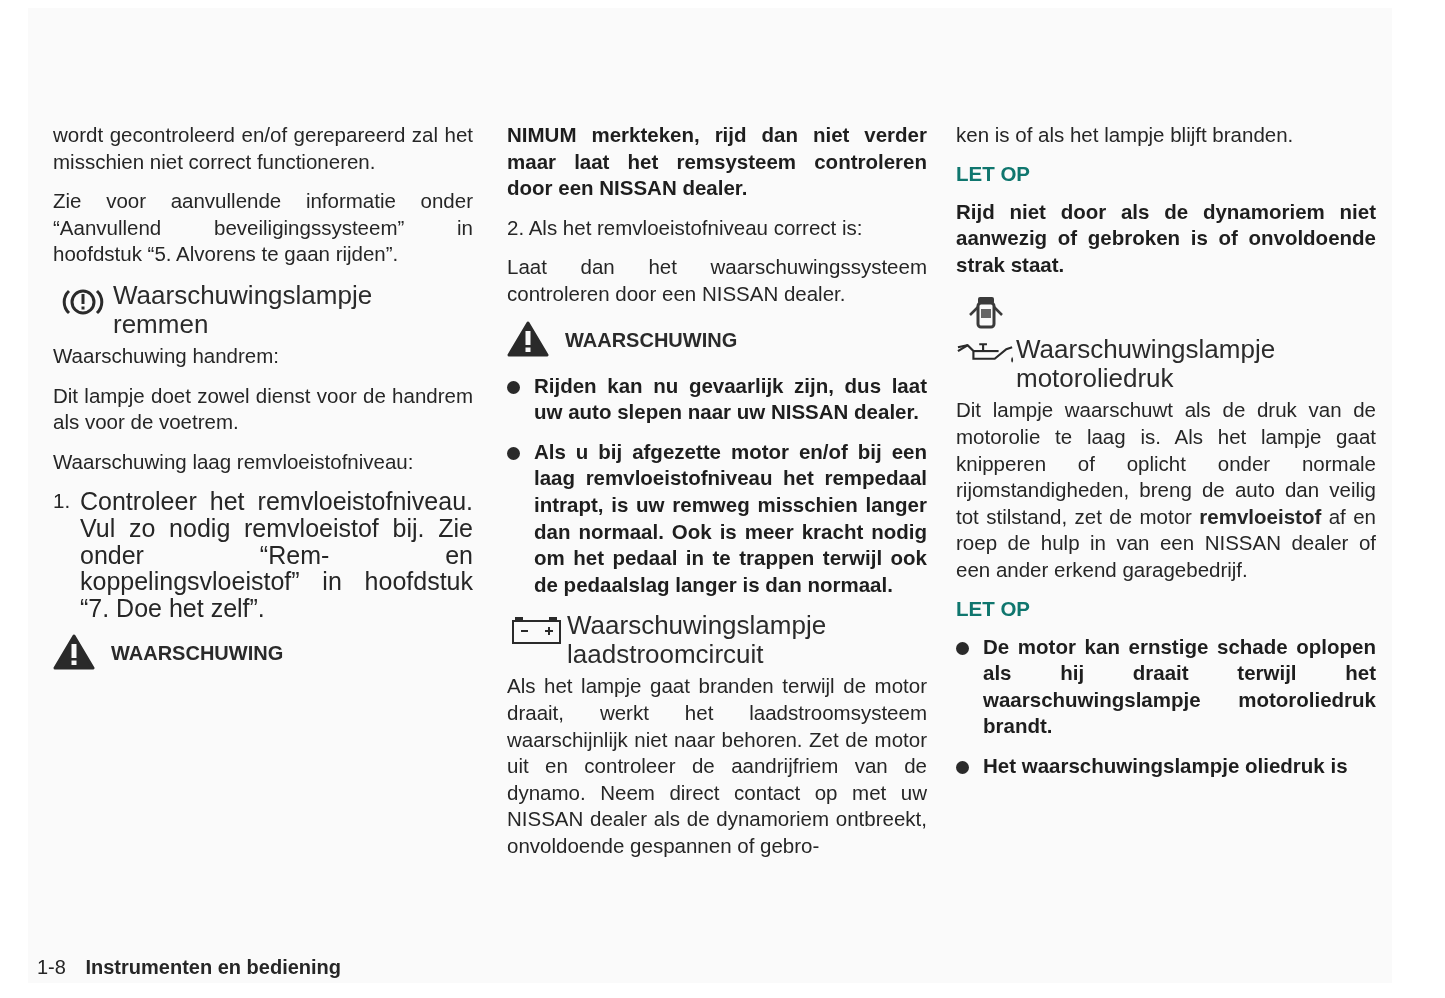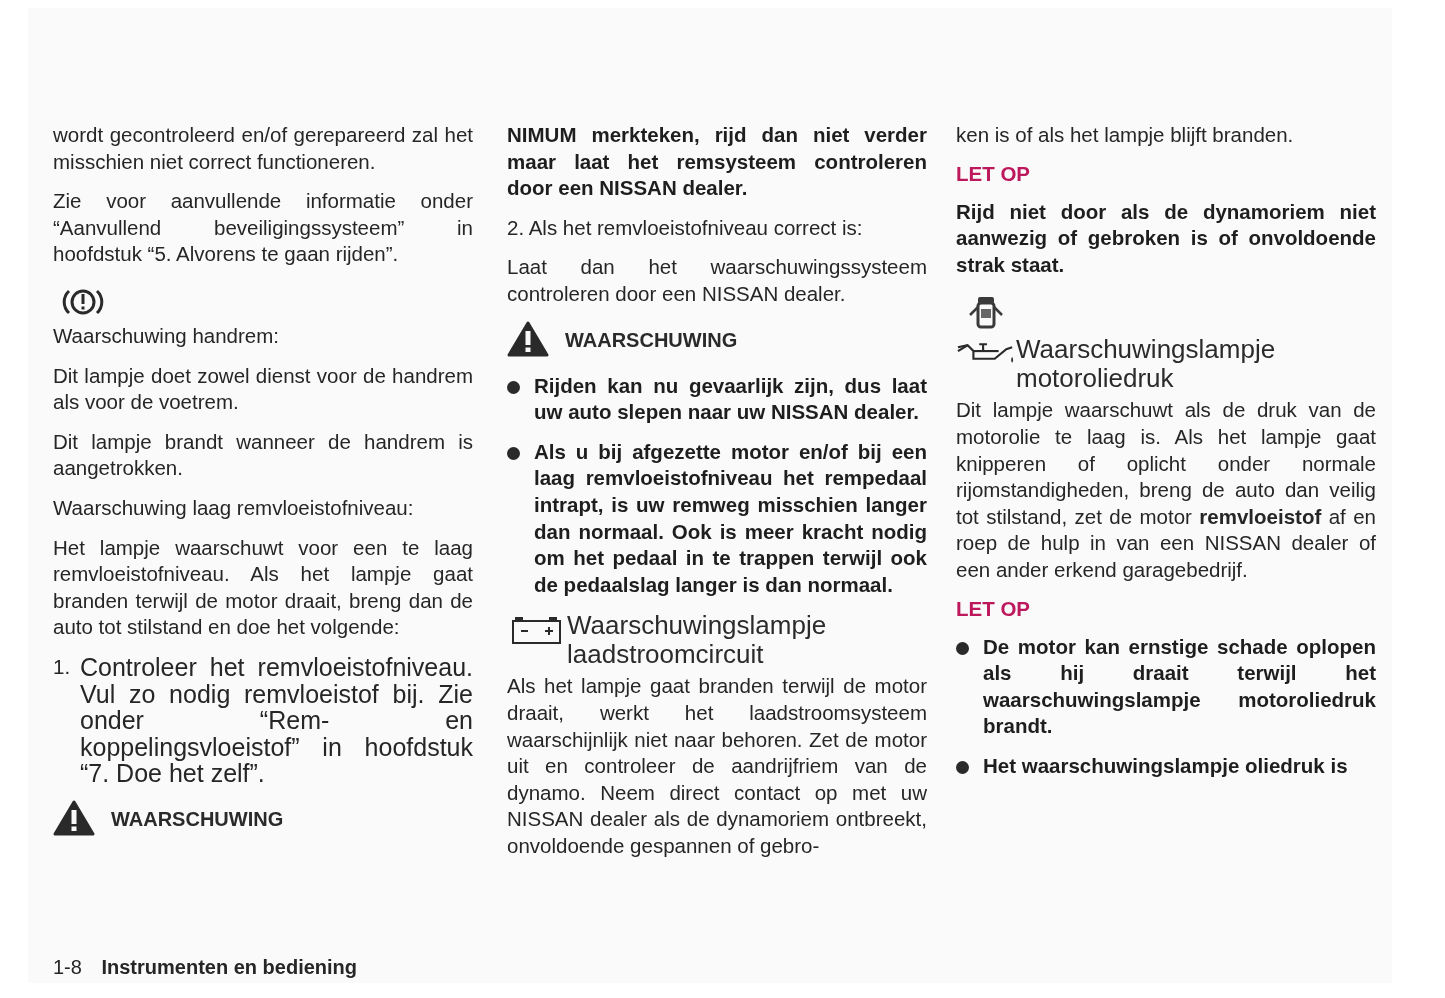--- a/index.html
+++ b/index.html
@@ -11,29 +11,29 @@
   .col2 { left: 507px; }
   .col3 { left: 956px; }
   p { margin: 0 0 13px 0; font-size: 20.5px; line-height: 26.6px; text-align: justify; }
   p.last-left { text-align-last: left; }
   .bold { font-weight: bold; color: #1e1e1e; }
   .hd { display: flex; align-items: flex-start; margin: 4px 0 4px 0; }
   .hd .ic { width: 60px; flex: none; display: flex; justify-content: center; padding-top: 4px; }
   .hd .ht { font-size: 26px; line-height: 29px; color: #2b2b2b; }
   .warn { display: flex; align-items: flex-start; margin: 6px 0 12px 0; }
   .warn .wt { font-weight: bold; font-size: 20px; margin-left: 16px; padding-top: 8px; color: #2a2a2a; }
-  .letop { font-weight: bold; font-size: 20.5px; margin: 2px 0 13px 0; color: #be185d; }
+  .letop { font-weight: bold; font-size: 20.5px; margin: 2px 0 13px 0; color: #0f766e; }
   .list-item { display: flex; margin-bottom: 13px; }
   .list-item .num { width: 27px; flex: none; font-size: 20.5px; line-height: 26.6px; }
   .list-item .txt { flex: 1; font-size: 25px; line-height: 26.6px; text-align: justify; }
   .bullet { display: flex; margin-bottom: 13px; }
   .bullet .dot { width: 27px; flex: none; padding-top: 8px; }
   .bullet .dot span { display: block; width: 13px; height: 13px; border-radius: 50%; background: #2a2a2a; }
   .bullet .txt { flex: 1; font-size: 20.5px; line-height: 26.6px; font-weight: bold; text-align: justify; color: #1e1e1e; }
-  .footer { position: absolute; left: 53px; top: 956px; font-size: 20px; }
+  .footer { position: absolute; left: 37px; top: 956px; font-size: 20px; }
   .footer .pn { margin-right: 14px; }
   .footer .fs { font-weight: bold; }
 </style>
 </head>
 <body>
 
 <div class="page"></div>
 
 <div class="col col1">
   <p>wordt gecontroleerd en/of gerepareerd zal het misschien niet correct functioneren.</p>
@@ -42,27 +42,26 @@
   <div class="hd">
     <div class="ic">
       <svg width="46" height="34" viewBox="0 0 46 34">
         <circle cx="23" cy="17" r="11" fill="none" stroke="#2a2a2a" stroke-width="3"></circle>
         <path d="M9 6 A15 15 0 0 0 9 28" fill="none" stroke="#2a2a2a" stroke-width="3"></path>
         <path d="M37 6 A15 15 0 0 1 37 28" fill="none" stroke="#2a2a2a" stroke-width="3"></path>
         <rect x="21.5" y="9" width="3" height="10" fill="#2a2a2a"></rect>
         <rect x="21.5" y="21.5" width="3" height="3" fill="#2a2a2a"></rect>
       </svg>
     </div>
+    <div class="ht">Waarschuwingslampje remmen</div>
   </div>
 
   <p>Waarschuwing handrem:</p>
   <p>Dit lampje doet zowel dienst voor de handrem als voor de voetrem.</p>
-  <p>Dit lampje brandt wanneer de handrem is aangetrokken.</p>
   <p>Waarschuwing laag remvloeistofniveau:</p>
-  <p>Het lampje waarschuwt voor een te laag remvloeistofniveau. Als het lampje gaat branden terwijl de motor draait, breng dan de auto tot stilstand en doe het volgende:</p>
 
   <div class="list-item">
     <span class="num">1.</span>
     <span class="txt">Controleer het remvloeistofniveau. Vul zo nodig remvloeistof bij. Zie onder “Rem- en koppelingsvloeistof” in hoofdstuk “7. Doe het zelf”.</span>
   </div>
 
   <div class="warn">
     <span>
       <svg width="42" height="36" viewBox="0 0 42 36">
         <path d="M21 2 L40 34 L2 34 Z" fill="#2a2a2a" stroke="#2a2a2a" stroke-width="3" stroke-linejoin="round"></path>

